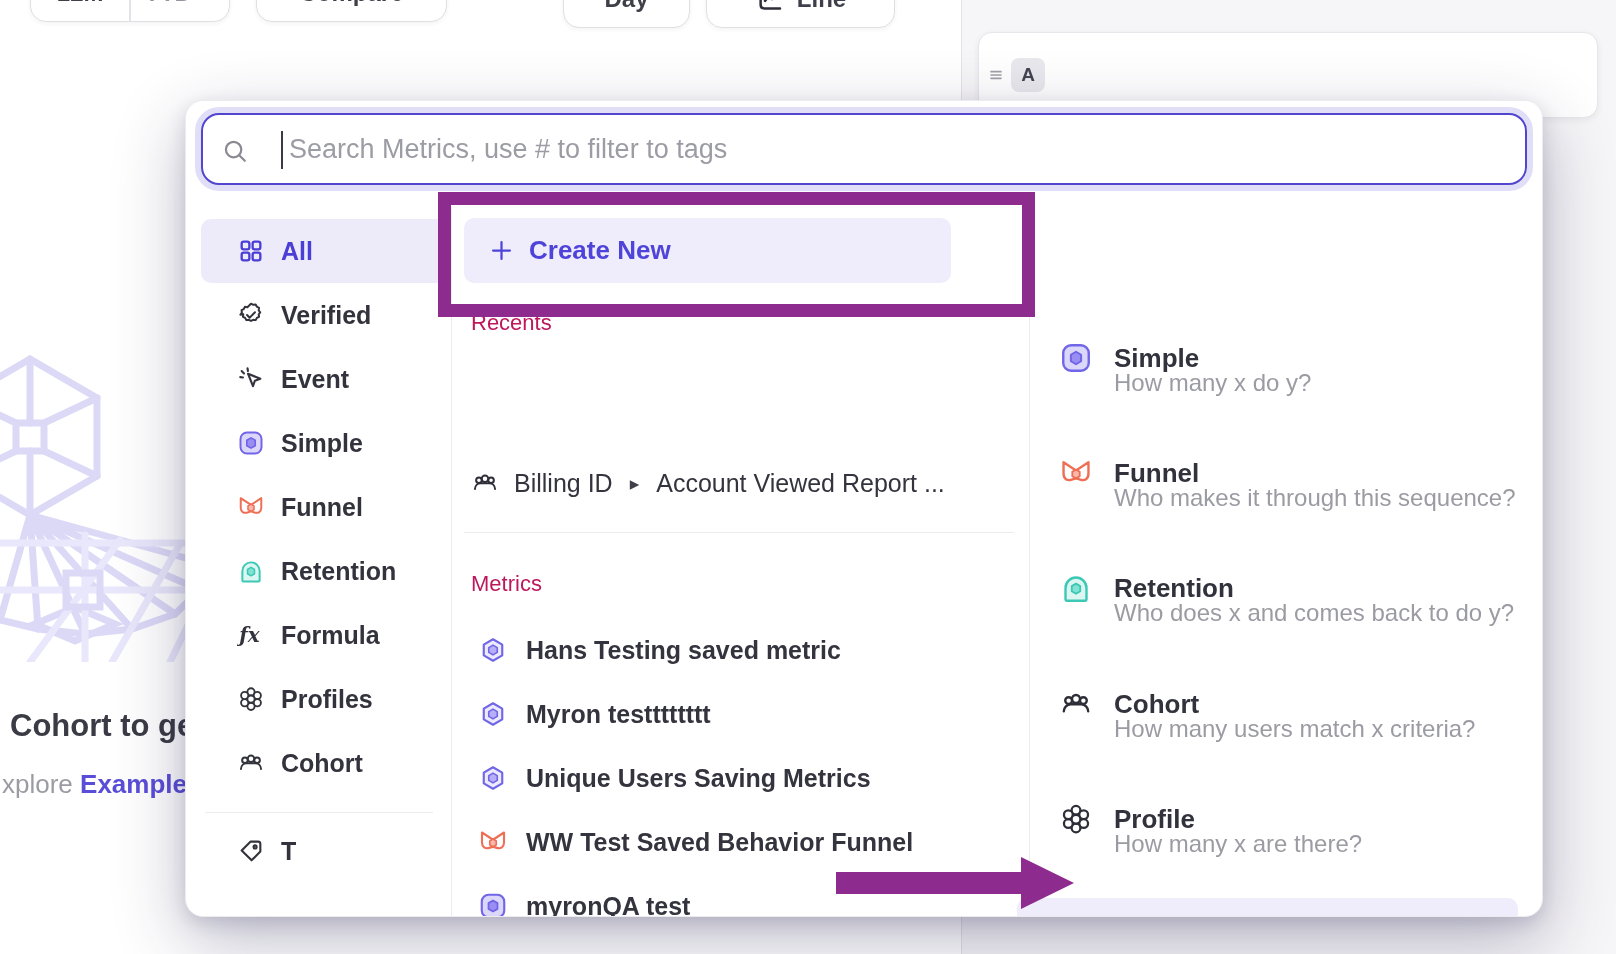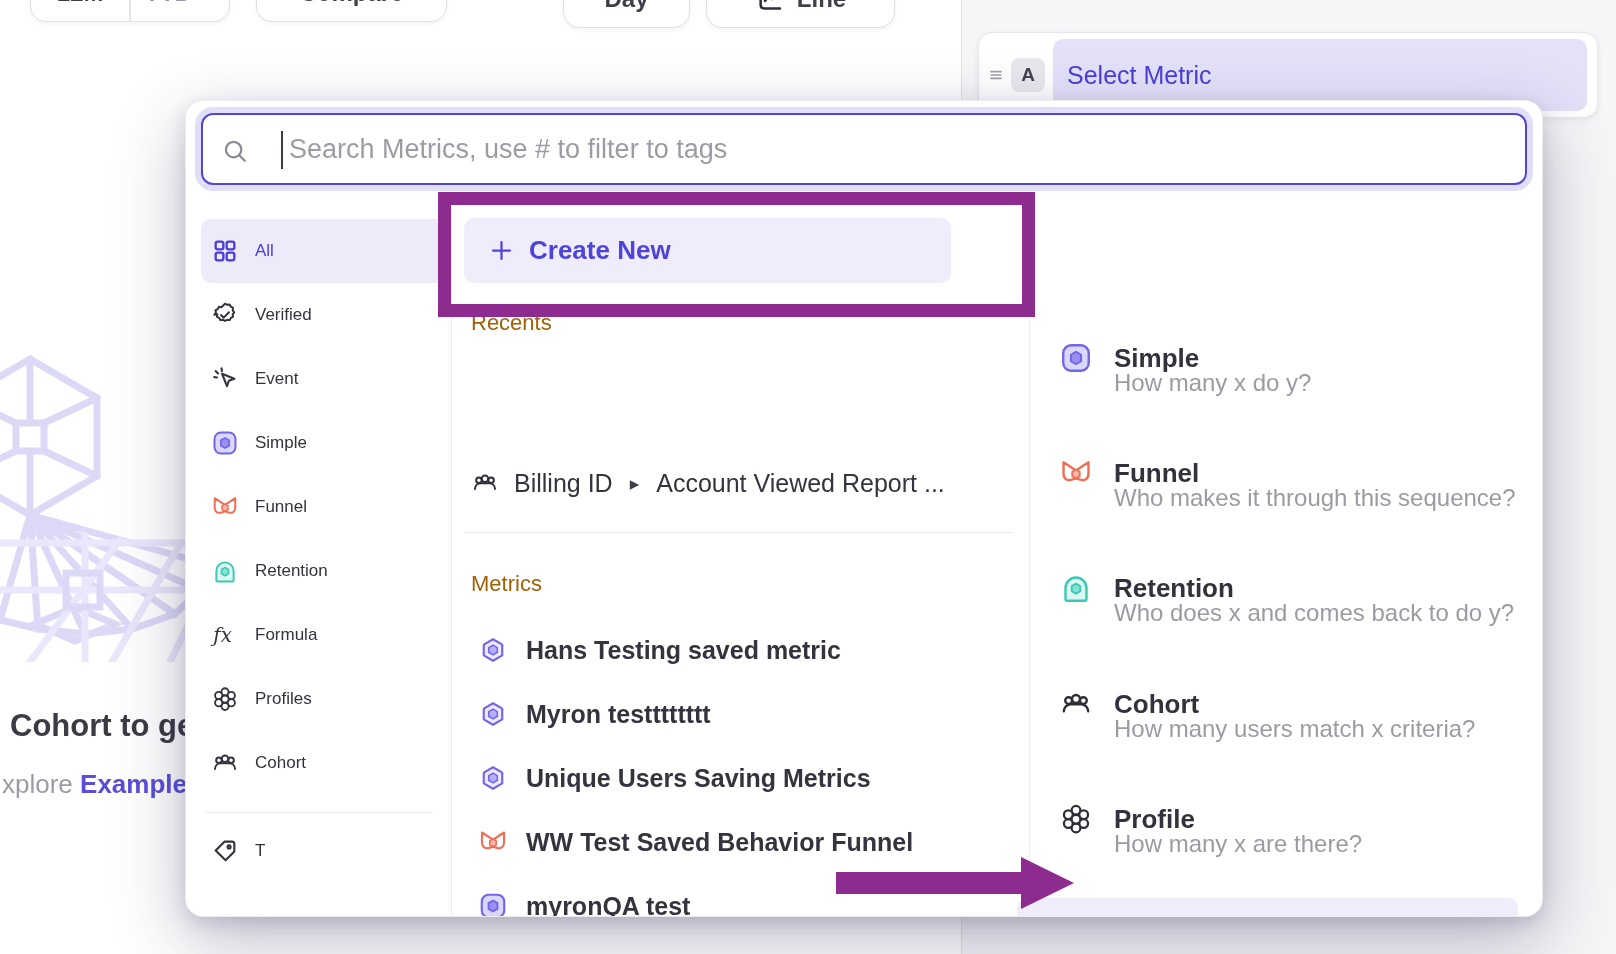--- a/index.html
+++ b/index.html
@@ -40,46 +40,46 @@
   .slot-pill { flex:1; height:72px; margin:0 10px 0 8px; border-radius:10px; background:#e4e1f9;
                display:flex; align-items:center; padding-left:14px;
                font-size:25px; font-weight:500; color:#4a3ed6; }
 
   
   .modal { position:absolute; left:185px; top:100px; width:1358px; height:817px; background:#fff;
            border:1px solid #ecebef; border-radius:18px; overflow:hidden; z-index:10;
            box-shadow:0 24px 70px rgba(38,33,78,.30), 0 6px 18px rgba(38,33,78,.15); }
 
   .search-box { position:absolute; left:15px; top:12px; width:1326px; height:72px;
-                border:2px solid #5246cf; border-radius:12px; background:#fff;
+                border:2px solid #5246cf; border-radius:18px; background:#fff;
                 box-shadow:0 0 0 6px #e1dff8; }
   .search-box svg.mag { position:absolute; left:18px; top:22px; width:28px; height:28px; color:#8a8a93; }
   .search-box .caret { position:absolute; left:78px; top:16px; width:2px; height:38px; background:#3b3b45; }
   .search-box input { position:absolute; left:86px; top:0; width:1220px; height:68px; border:none; outline:none;
                       font-family:"Liberation Sans",sans-serif; font-size:27px; color:#34343e; background:transparent; }
   .search-box input::placeholder { color:#9c9ca4; opacity:1; }
 
   
   .side-col { position:absolute; left:15px; top:118px; width:248px; }
   .side-row { height:64px; border-radius:10px; display:flex; align-items:center; gap:16px;
-              padding-left:10px; font-size:17px; font-weight:400; color:#33333d; }
+              padding-left:36px; font-size:25px; font-weight:700; color:#33333d; }
   .side-row.selected { background:#edebfa; color:#4a3ed6; }
   .side-row .ic { width:28px; height:28px; flex:0 0 auto; }
   .side-div { height:1px; background:#ececef; margin:17px 0 6px 4px; width:228px; }
 
   .col-div-left  { position:absolute; left:265px; top:106px; bottom:0; width:1px; background:#ededf0; }
   .col-div-right { position:absolute; left:843px; top:106px; bottom:8px; width:1px; background:#ededf0; }
 
   
   .mid-col { position:absolute; left:270px; top:99px; width:573px; height:717px; }
   .create-btn { position:absolute; left:8px; top:18px; width:487px; height:65px; border-radius:10px;
                 background:#efedfb; display:flex; align-items:center; padding-left:24px; gap:14px;
                 font-size:26px; font-weight:600; color:#4f44d9; }
   .create-btn .ic { width:27px; height:27px; color:#4f44d9; }
-  .sec-head { position:absolute; left:15px; font-size:22px; color:#a16207; font-weight:500; }
+  .sec-head { position:absolute; left:15px; font-size:22px; color:#be185d; font-weight:500; }
   .recents-head { top:110px; }
   .metrics-head { top:371px; }
   .billing-row { position:absolute; left:15px; top:258px; height:50px; display:flex; align-items:center; gap:15px;
                  font-size:25px; font-weight:400; color:#34343e; }
   .billing-row .ic { width:28px; height:28px; color:#2e2e38; }
   .billing-row .tri { font-size:19px; color:#3f3f49; padding:0 2px; }
   .mid-div { position:absolute; left:8px; top:332px; width:550px; height:1px; background:#ececef; }
   .metric-list { position:absolute; left:0; top:418px; width:573px; }
   .metric-row { height:64px; display:flex; align-items:center; gap:18px; padding-left:22px;
                 font-size:25px; font-weight:600; color:#34343e; }
@@ -245,23 +245,20 @@
 <div class="es-line1">Cohort to ge</div>
 <div class="es-line2">
   <span class="muted">xplore </span><span class="link">Example</span>
 </div>
 
 <div class="slot-card">
   <svg class="handle">
       <use href="#i-drag-handle"></use>
     </svg>
   <div class="slot-badge">A</div>
-  <div class="slot-pill">
-    <span>Select Metric</span>
-  </div>
 </div>
 
 <div class="modal">
 
   <div class="search-box">
     <svg class="mag">
         <use href="#i-search"></use>
       </svg>
     <div class="caret"></div>
     <input type="text" placeholder="Search Metrics, use # to filter to tags" style="">

